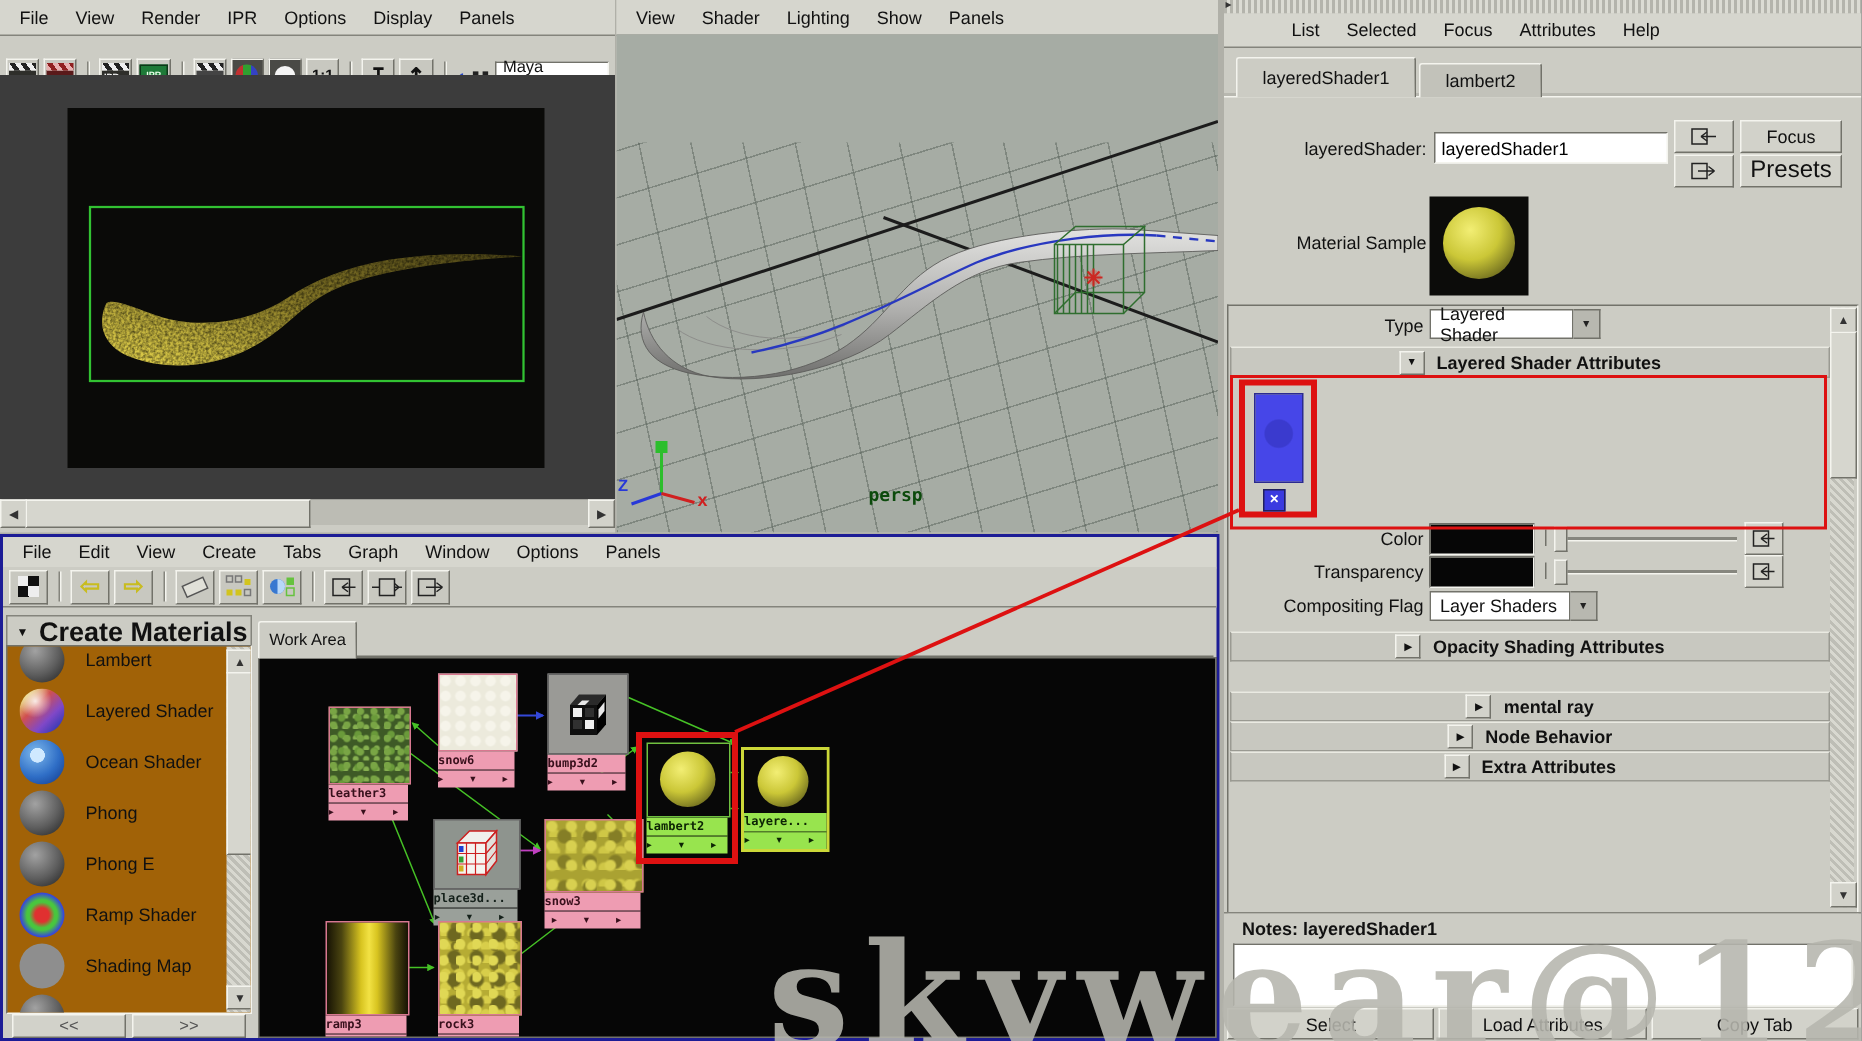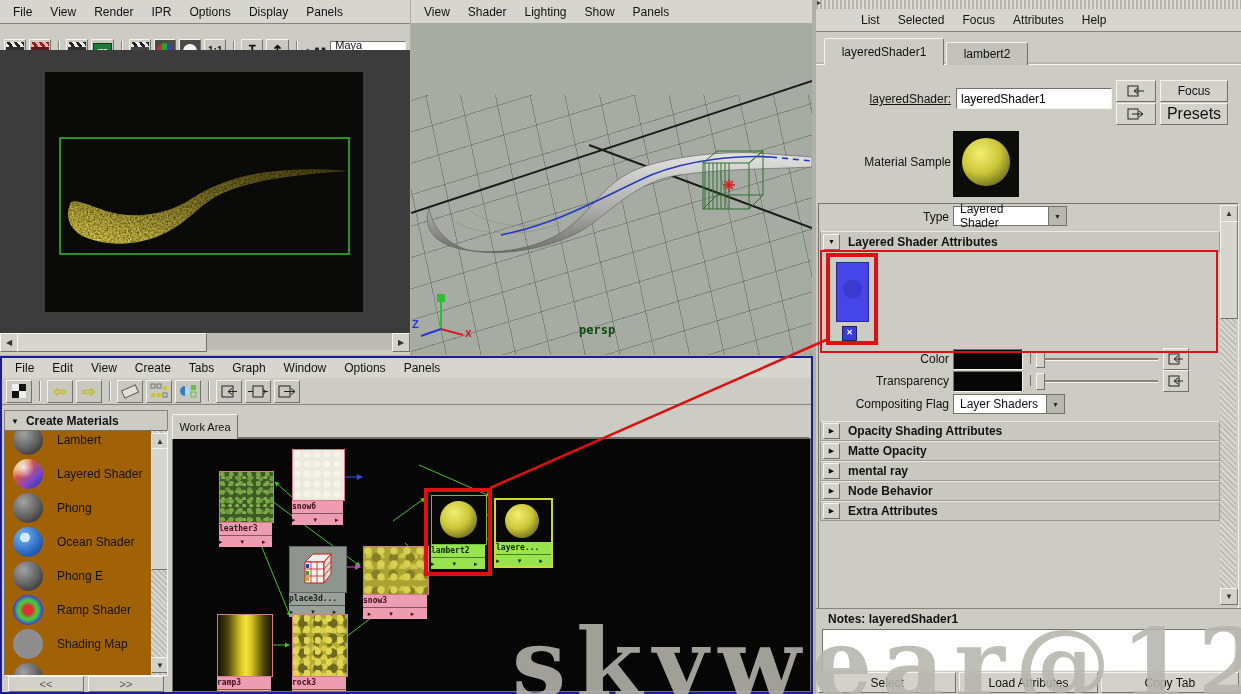--- a/index.html
+++ b/index.html
@@ -23,21 +23,21 @@
   .clap .mini{position:absolute;left:1px;top:2px;font-size:6px;line-height:6px;color:#fff;font-weight:bold;letter-spacing:0;}
   .iprbox{width:17px;height:14px;background:#1e7a38;border:1px solid #0c3818;color:#eaffea;font-size:6px;font-weight:bold;display:flex;align-items:center;justify-content:center;}
   .circle-rgb{width:15px;height:15px;border-radius:50%;background:linear-gradient(90deg,#c03030 0 34%,#30a030 34% 67%,#3442c4 67%);}
   .circle-a{width:14px;height:14px;border-radius:50%;background:#f4f4f4;}
   .vscroll,.hscroll{background:#bcbcb4;}
   .sb-btn{background:#d2d2ca;display:flex;align-items:center;justify-content:center;font-size:8px;color:#333;}
   .sb-thumb{background:#d6d6ce;}
   .ae-label{font-size:12px;text-align:right;position:absolute;}
   .ae-input{position:absolute;background:#fff;border:1px solid #72726a;border-bottom-color:#f4f4ee;border-right-color:#f4f4ee;font-size:12px;padding:1px 4px;font-family:"Liberation Sans",sans-serif;}
   .ae-tab{position:absolute;background:#ccccc4;border:1px solid #72726a;border-bottom:none;border-top-color:#f4f4ee;border-left-color:#f4f4ee;border-radius:2px 2px 0 0;font-size:12px;display:flex;align-items:center;justify-content:center;}
-  .secbar{position:absolute;background:#c8c8c0;border:1px solid #9a9a92;border-top-color:#eaeae2;display:flex;align-items:center;gap:8px;padding:0 2px;}
+  .secbar{position:absolute;background:#c8c8c0;border:1px solid #9a9a92;border-top-color:#eaeae2;display:flex;align-items:center;gap:8px;padding:0 2px;justify-content:center;}
   .secbar .arrbtn{width:15px;height:14px;font-size:7px;}
   .secbar .sectitle{font-size:12px;font-weight:bold;}
   .dd{position:absolute;display:flex;}
   .dd .ddval{background:#fff;border:1px solid #72726a;font-size:12px;display:flex;align-items:center;padding:0 6px;flex:1;}
   .dd .ddbtn{width:17px;background:#b8b8b0;border:1px solid #72726a;border-left:none;display:flex;align-items:center;justify-content:center;font-size:7px;color:#222;}
   .slider{position:absolute;}
   .slider .groove{position:absolute;left:12px;right:0;top:9px;height:2px;background:#86867e;box-shadow:0 1px 0 #f4f4ee;}
   .slider .thumb{position:absolute;left:8px;top:2px;width:7px;height:15px;background:#d2d2ca;}
   .slider .tick{position:absolute;left:2px;top:4px;width:1px;height:11px;background:#72726a;}
   .hnode{position:absolute;}
@@ -225,21 +225,21 @@
       <span class="menu-item">List</span>
       <span class="menu-item">Selected</span>
       <span class="menu-item">Focus</span>
       <span class="menu-item">Attributes</span>
       <span class="menu-item">Help</span>
     </div>
     <div style="position:absolute;left:0;top:31px;width:425px;height:33px;border-bottom:1px solid #f4f4ee;box-shadow:inset 0 -2px 0 #b8b8b0;">
       <div class="ae-tab" style="left:8px;top:7px;width:118px;height:26px;z-index:2;">layeredShader1</div>
       <div class="ae-tab" style="left:130px;top:11px;width:80px;height:22px;background:#c2c2ba;">lambert2</div>
     </div>
-    <span class="ae-label" style="left:20px;top:92px;width:115px;text-decoration:underline;">layeredShader:</span>
+    <span class="ae-label" style="left:20px;top:92px;width:115px;">layeredShader:</span>
     <input class="ae-input" style="left: 140px; top: 88px; width: 146px; height: 17px;" value="layeredShader1">
     <div class="btn raised" style="position:absolute;left:300px;top:80px;width:38px;height:20px;">
       <svg width="18" height="12">
           <rect x="1" y="1" width="10" height="10" fill="none" stroke="#222"></rect>
           <path d="M17,6 H7 M7,6 L11,3 M7,6 L11,9" stroke="#222" fill="none"></path>
         </svg>
     </div>
     <div class="btn raised" style="position:absolute;left:300px;top:103px;width:38px;height:20px;">
       <svg width="18" height="12">
           <rect x="1" y="1" width="10" height="10" fill="none" stroke="#222"></rect>
@@ -309,24 +309,20 @@
 
     <span class="ae-label" style="left:20px;top:397px;width:113px;">Compositing Flag</span>
     <div class="dd" style="left:137px;top:394px;width:112px;height:20px;">
       <div class="ddval">Layer Shaders</div>
       <div class="ddbtn raised">▼</div>
     </div>
 
     <div class="secbar" style="left:4px;top:421px;width:394px;height:18px;">
       <div class="btn raised arrbtn">▶</div>
       <span class="sectitle">Opacity Shading Attributes</span>
-    </div>
-    <div class="secbar" style="left:4px;top:441px;width:394px;height:18px;">
-      <div class="btn raised arrbtn">▶</div>
-      <span class="sectitle">Matte Opacity</span>
     </div>
     <div class="secbar" style="left:4px;top:461px;width:394px;height:18px;">
       <div class="btn raised arrbtn">▶</div>
       <span class="sectitle">mental ray</span>
     </div>
     <div class="secbar" style="left:4px;top:481px;width:394px;height:18px;">
       <div class="btn raised arrbtn">▶</div>
       <span class="sectitle">Node Behavior</span>
     </div>
     <div class="secbar" style="left:4px;top:501px;width:394px;height:18px;">
@@ -402,39 +398,39 @@
       <div class="ticon raised">
         <svg width="18" height="13">
             <rect x="1" y="1" width="11" height="11" fill="none" stroke="#222"></rect>
             <path d="M6,6.5 H17 M17,6.5 l-4,-3 M17,6.5 l-4,3" stroke="#222" fill="none"></path>
           </svg>
       </div>
     </div>
 
     <div style="position:absolute;left:2px;top:52px;width:162px;height:20px;display:flex;align-items:center;gap:7px;border:1px solid #84847c;background:#ccccc4;">
       <span style="font-size:8px;margin-left:6px;">▼</span>
-      <span style="font-size:12px;font-weight:bold;">Create Materials</span>
+      <span style="font-size:18px;font-weight:bold;">Create Materials</span>
     </div>
     <div class="sunken" style="position:absolute;left:2px;top:72px;width:162px;height:244px;background:#a16207;overflow:hidden;">
       <div style="position:absolute;left:0;top:-8px;right:16px;">
         <div class="mat-item">
           <div class="sph sph-gray"></div>
           <span class="mat-label">Lambert</span>
         </div>
         <div class="mat-item">
           <div class="sph sph-layer"></div>
           <span class="mat-label">Layered Shader</span>
         </div>
         <div class="mat-item">
+          <div class="sph sph-ocean"></div>
+          <span class="mat-label">Ocean Shader</span>
+        </div>
+        <div class="mat-item">
           <div class="sph sph-gray"></div>
           <span class="mat-label">Phong</span>
-        </div>
-        <div class="mat-item">
-          <div class="sph sph-ocean"></div>
-          <span class="mat-label">Ocean Shader</span>
         </div>
         <div class="mat-item">
           <div class="sph sph-gray"></div>
           <span class="mat-label">Phong E</span>
         </div>
         <div class="mat-item">
           <div class="sph sph-ramp"></div>
           <span class="mat-label">Ramp Shader</span>
         </div>
         <div class="mat-item">
@@ -488,20 +484,37 @@
       <div class="hnode" style="left:46px;top:32px;width:53px;">
         <div class="swatch tex-leather" style="height:50px;border:1px solid #d87890;"></div>
         <div class="nlabel pinkbar">leather3</div>
         <div class="nbar pinkbar">▸ ▾ ▸</div>
       </div>
       <div class="hnode" style="left:119px;top:10px;width:51px;">
         <div class="swatch tex-snoww" style="height:50px;border:1px solid #d87890;"></div>
         <div class="nlabel pinkbar">snow6</div>
         <div class="nbar pinkbar">▸ ▾ ▸</div>
       </div>
+      <div class="hnode" style="left:192px;top:10px;width:52px;">
+        <div class="swatch tex-bump" style="height:52px;border:1px solid #666;">
+          <svg width="34" height="36" style="position:absolute;left:9px;top:8px;">
+            <polygon points="5,12 11,5 29,5 23,12" fill="#2a2a2a"></polygon>
+            <polygon points="5,12 23,12 23,32 5,32" fill="#101010"></polygon>
+            <polygon points="23,12 29,5 29,25 23,32" fill="#000"></polygon>
+            <rect x="7" y="14" width="6" height="6" fill="#f0f0f0"></rect>
+              <rect x="15" y="22" width="6" height="6" fill="#f0f0f0"></rect>
+            <rect x="15" y="14" width="6" height="6" fill="#303030"></rect>
+              <rect x="7" y="22" width="6" height="6" fill="#303030"></rect>
+            <polygon points="13,9 18,9 15,12 10,12" fill="#e8e8e8"></polygon>
+            <polygon points="24,15 28,10 28,16 24,21" fill="#e8e8e8"></polygon>
+          </svg>
+        </div>
+        <div class="nlabel pinkbar">bump3d2</div>
+        <div class="nbar pinkbar">▸ ▾ ▸</div>
+      </div>
 
       <div class="redbox" style="left:251px;top:49px;padding:3px;z-index:20;">
         <div class="hnode" style="position:relative;width:54px;">
           <div class="swatch" style="height:48px;background:#080808;border:1px solid #70c040;">
             <div class="sphere-y" style="position:absolute;left:8px;top:5px;width:37px;height:37px;"></div>
           </div>
           <div class="nlabel greenbar">lambert2</div>
           <div class="nbar greenbar">▸ ▾ ▸</div>
         </div>
       </div>

